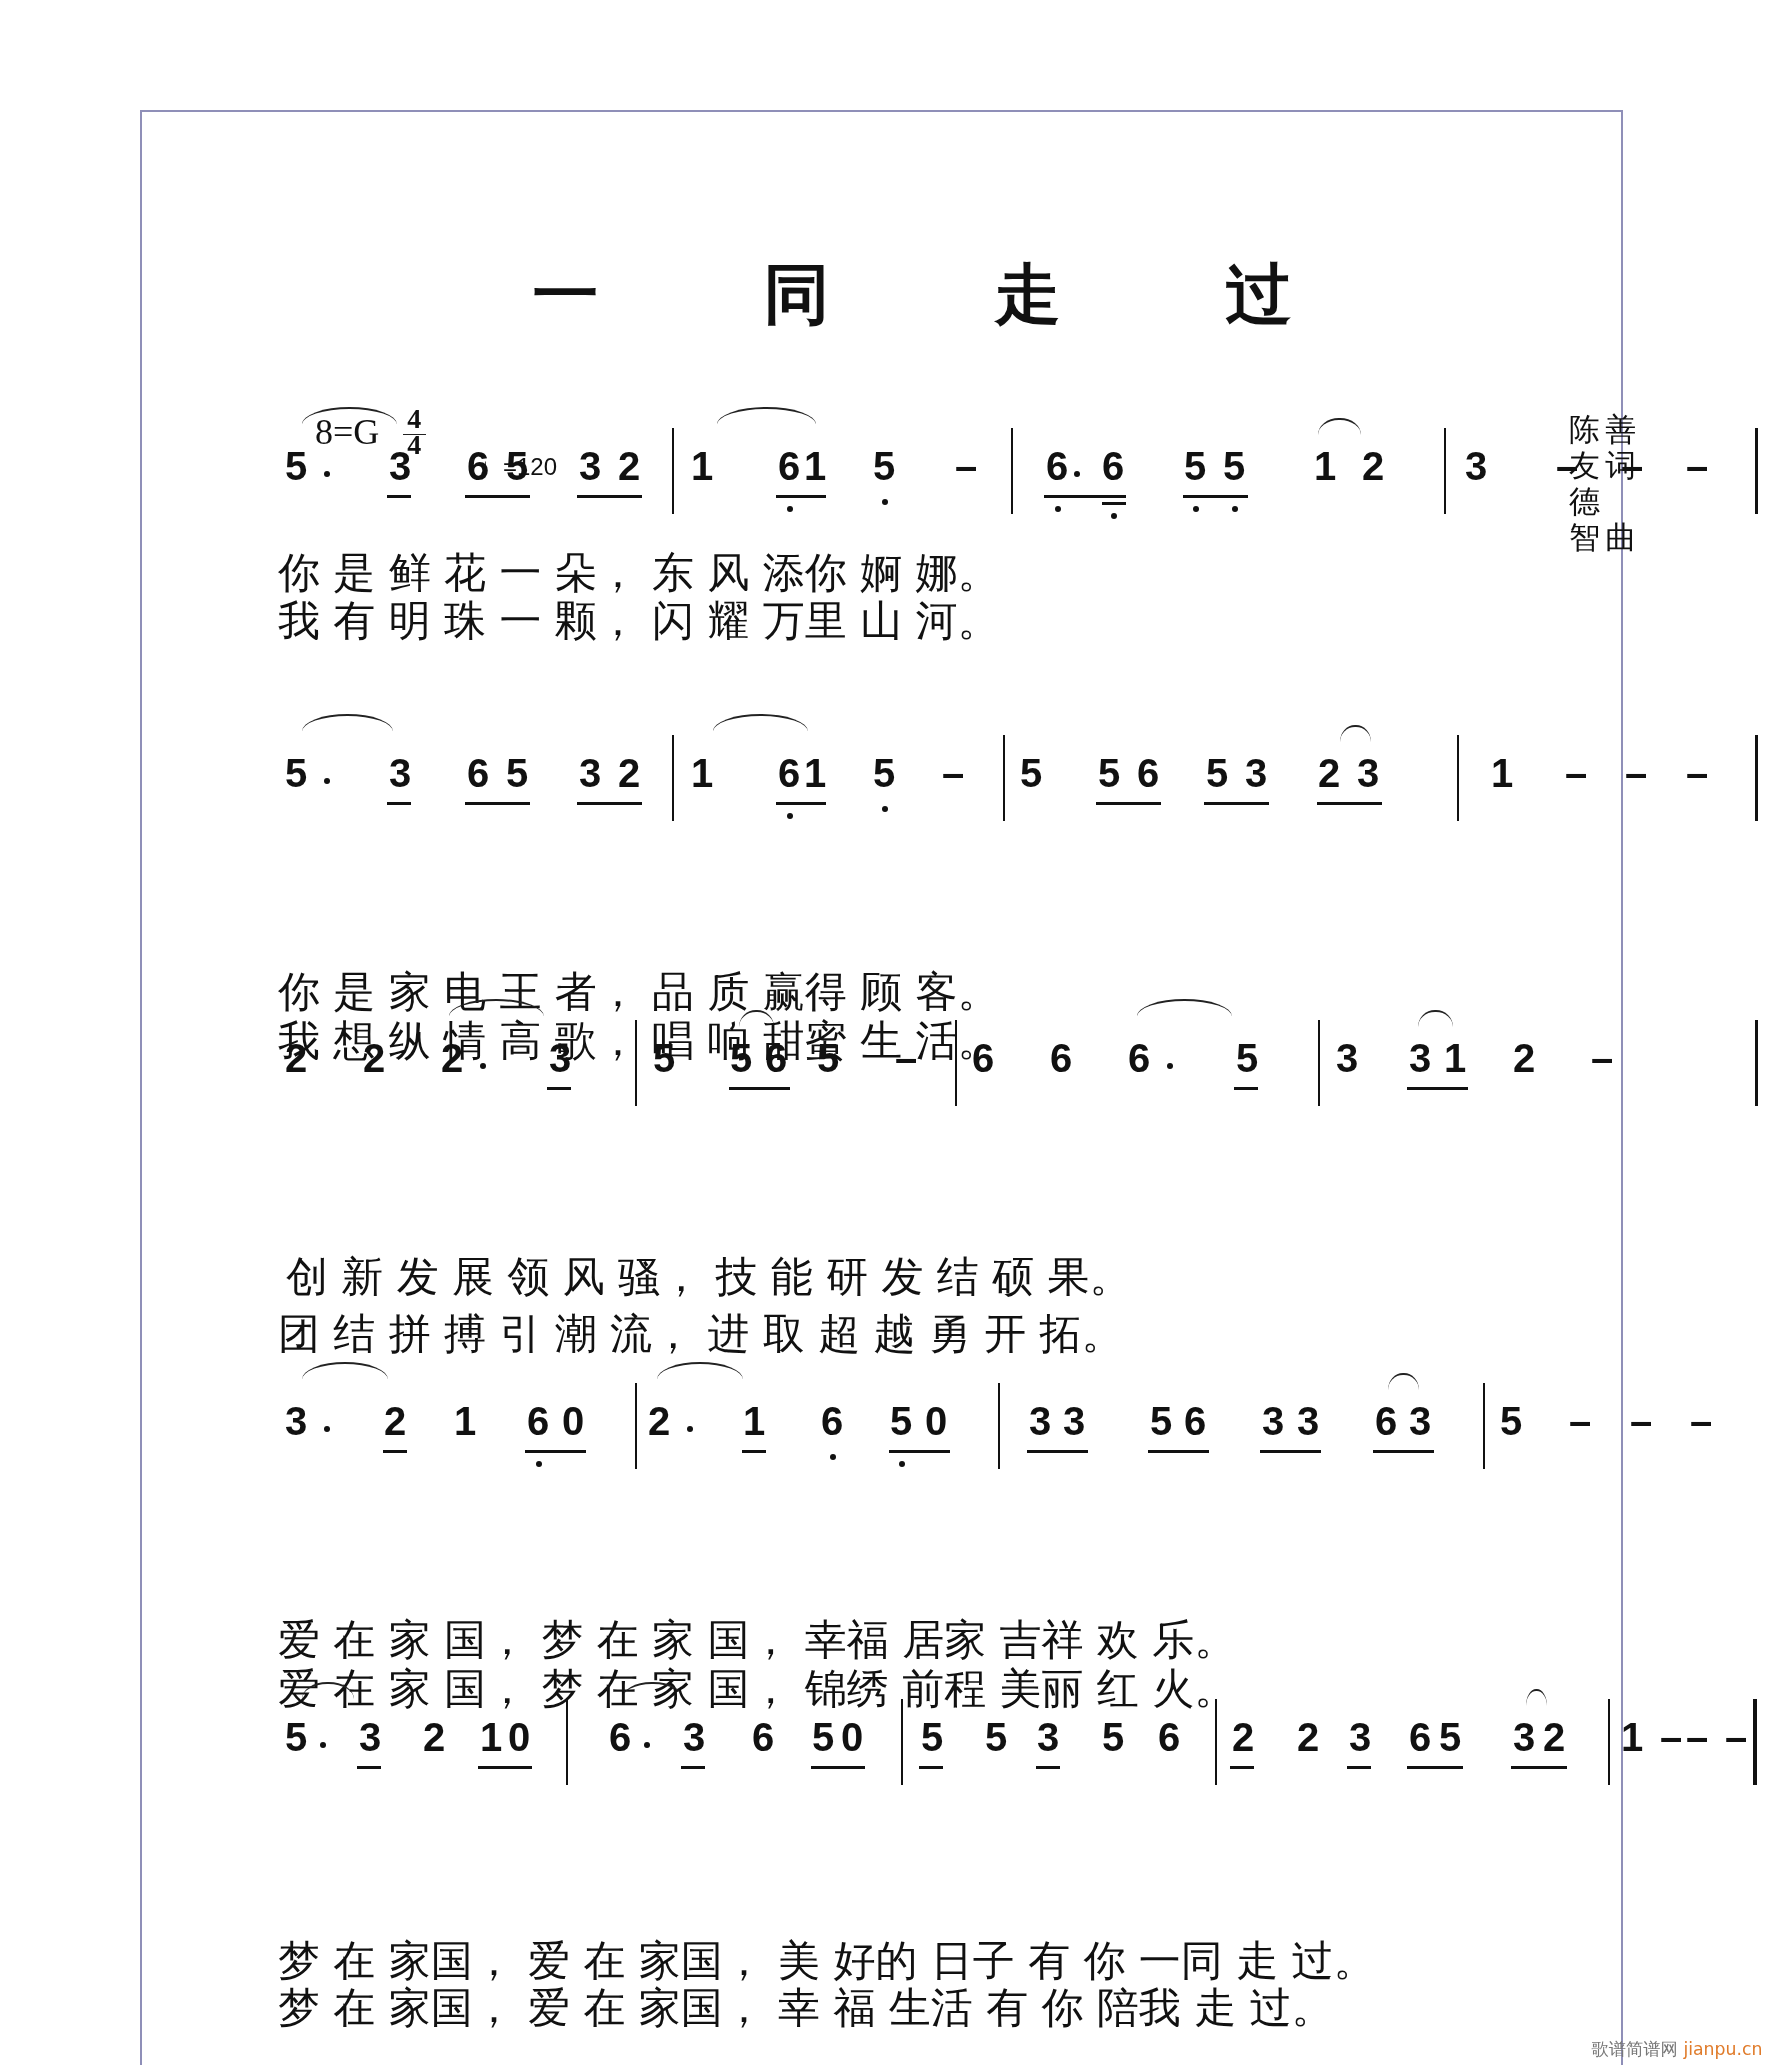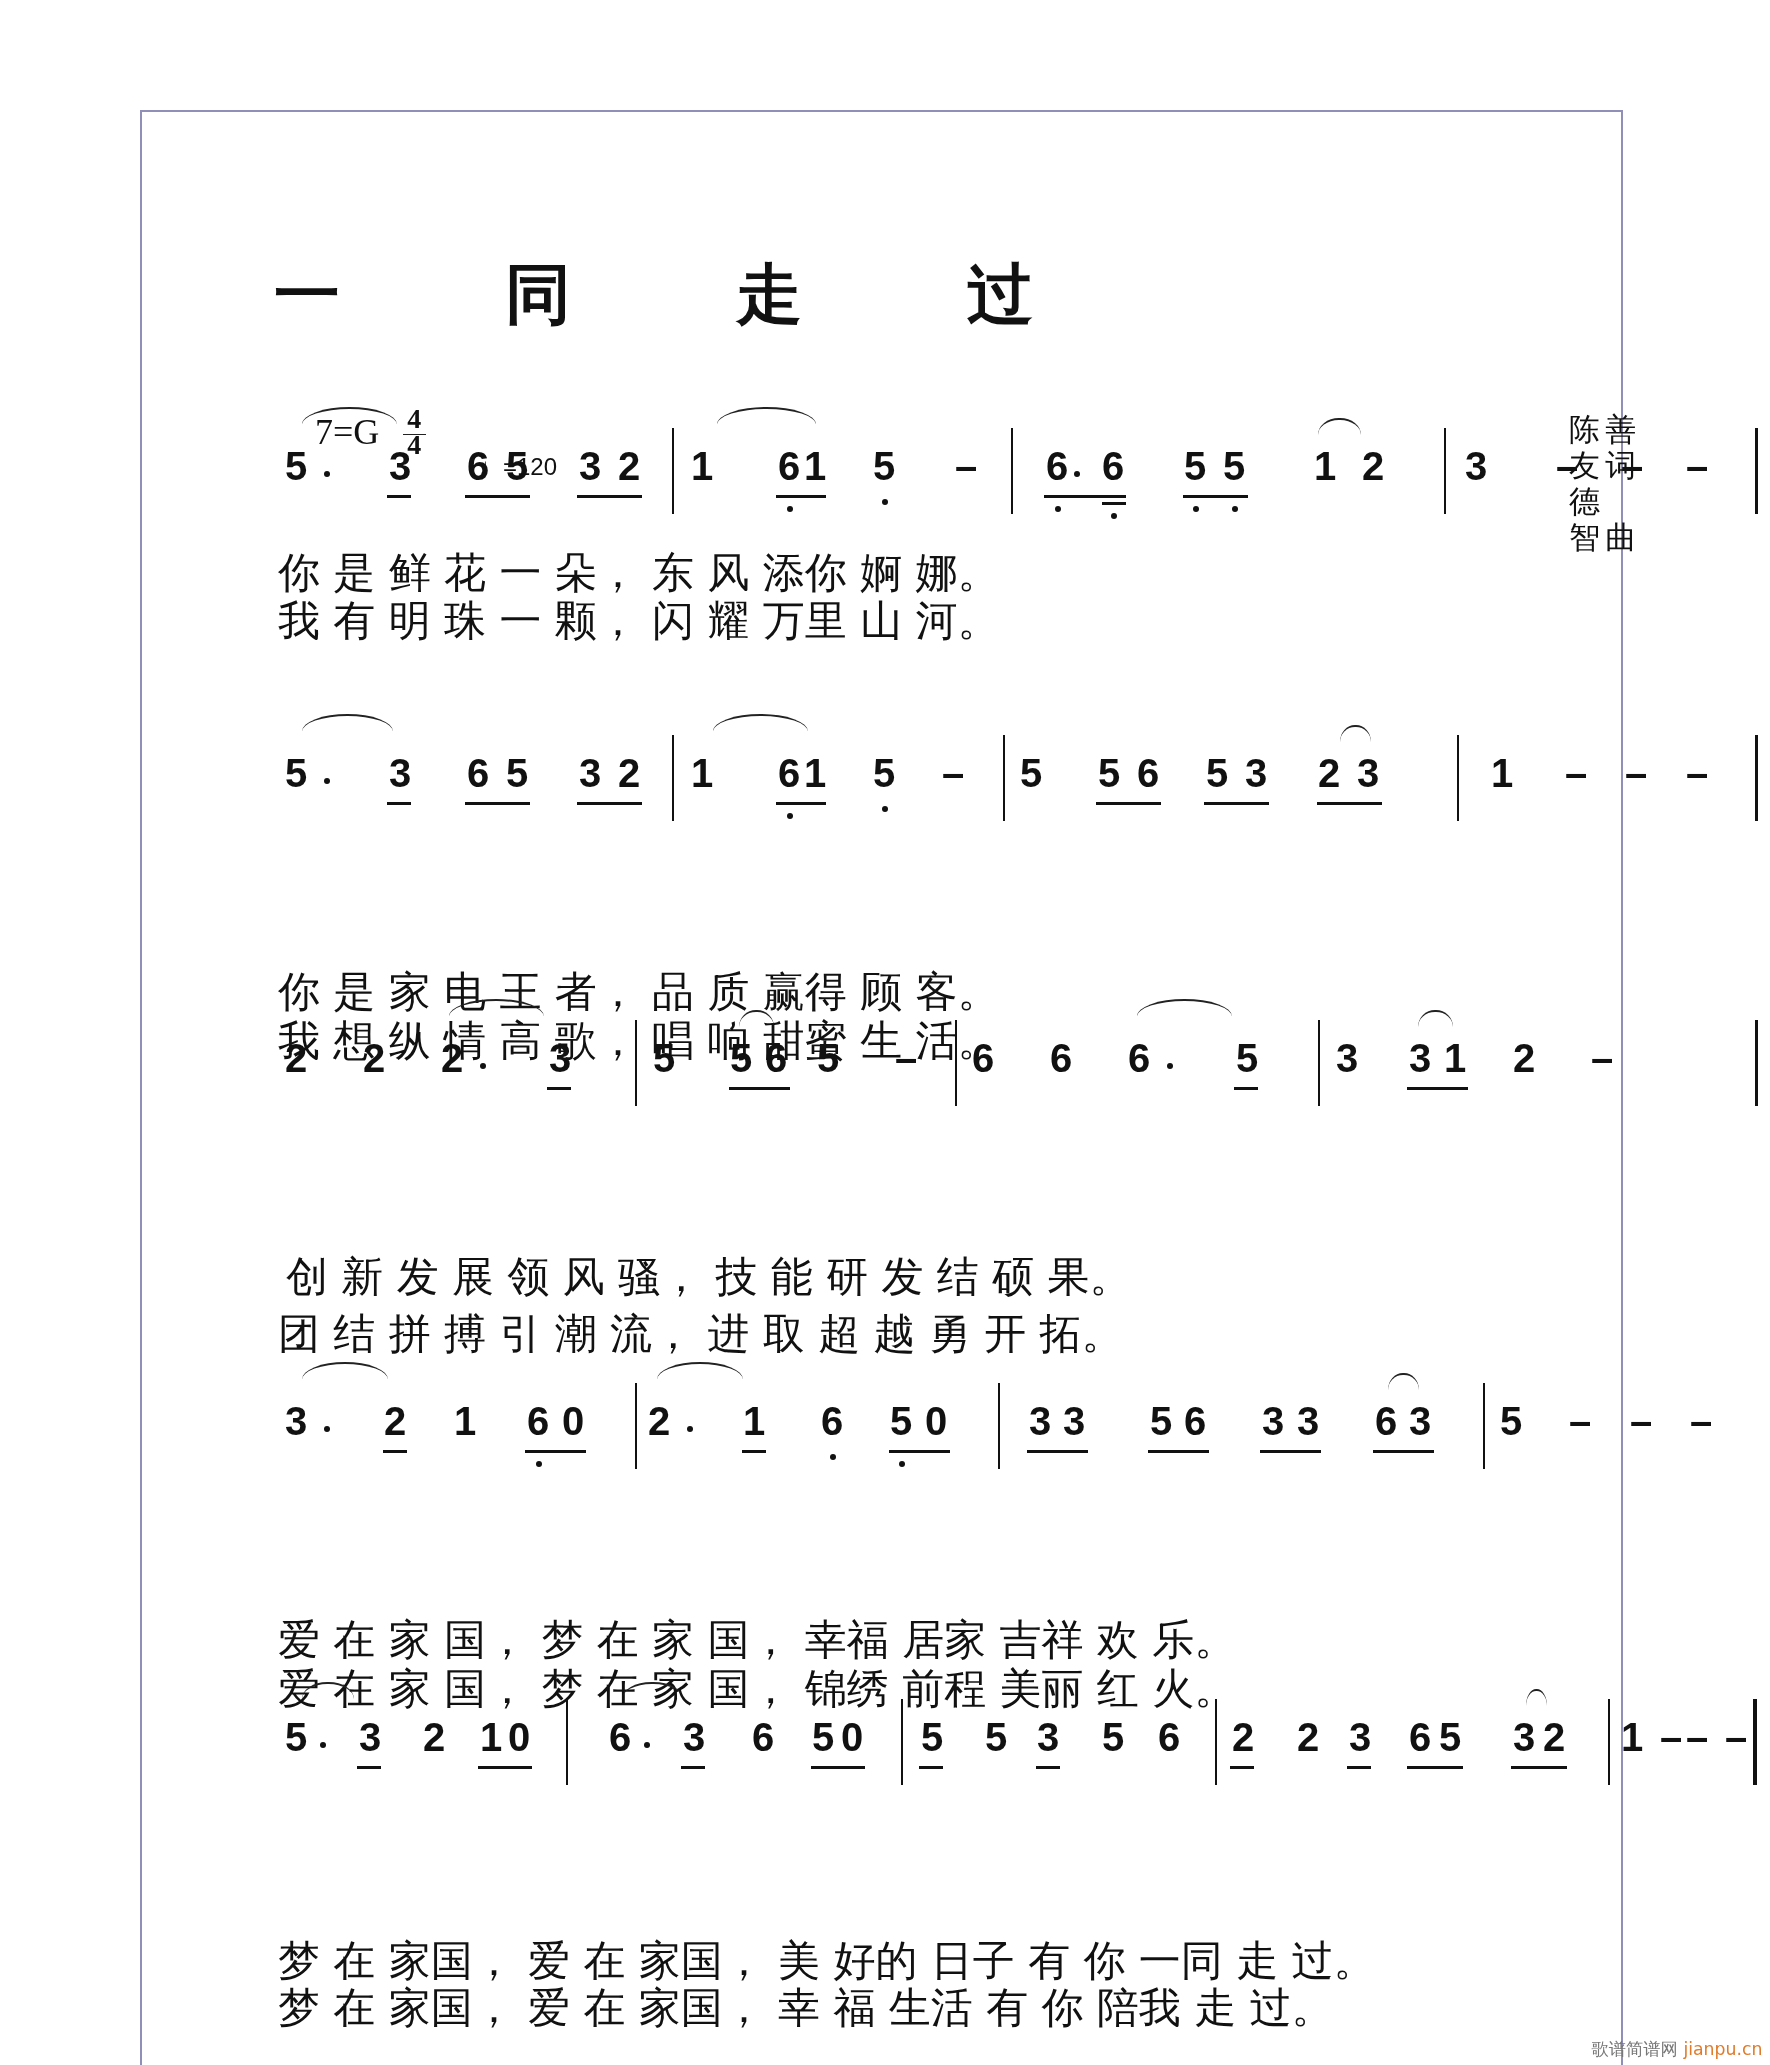--- a/index.html
+++ b/index.html
@@ -1,21 +1,21 @@
 <!DOCTYPE html>
 <html style="font-size:14px"><head>
 <meta charset="utf-8">
 <style>
   html, body { margin:0; padding:0; background:#ffffff; }
   body { width:1771px; height:2066px; position:relative; overflow:hidden;
          font-family:"DejaVu Sans","Liberation Sans",sans-serif; color:#111; }
   .page { position:absolute; left:140px; top:110px; width:1479px; height:1956px;
           border-left:2.6px solid #8f8fb8; border-top:2.6px solid #8f8fb8; border-right:2.6px solid #8f8fb8;
           background:#fff; }
-  .title { position:absolute; left:0; right:0; top:138px; text-align:left;
+  .title { position:absolute; left:0; right:0; top:138px; text-align:center;
            font-size:66px; font-weight:bold; letter-spacing:71px; padding-left:96px;margin-left:36px; }
   .meta-left { position:absolute; left:173px; top:294px; font-family:"Liberation Serif","DejaVu Serif",serif; font-size:36px; }
   .meta-left .key { display:inline-block; vertical-align:middle; }
   .frac { display:inline-flex; flex-direction:column; align-items:center; vertical-align:middle;
           margin-left:19px; font-weight:bold; font-size:28px; line-height:26px; }
   .frac .bar { width:22.5px; height:1.7px; background:#222; margin:1.7px 0; }
   .tempo { position:absolute; left:337px; top:341px; font-size:24px; font-family:"Liberation Sans",sans-serif; }
   .credits { position:absolute; left:1427px; top:299px; font-size:31px; line-height:36px; letter-spacing:5.2px; }
 
   .system { position:absolute; left:143px; right:152px; }
@@ -34,21 +34,21 @@
   .watermark { position:absolute; right:8.6px; bottom:5.2px; font-size:17.3px; color:#777; }
   .watermark .url { color:#e07b2a; }
 </style>
 </head>
 <body>
 
 <div class="page">
   <div class="title">一 同 走 过</div>
 
   <div class="meta-left">
-    <span class="key">7=G</span>
+    <span class="key">8=G</span>
     <span class="frac">
       <span>4</span>
       <span class="bar"></span>
       <span>4</span>
     </span>
   </div>
   <div class="tempo">♩=120</div>
 
   <div class="credits">
     <div>陈善友词</div>

